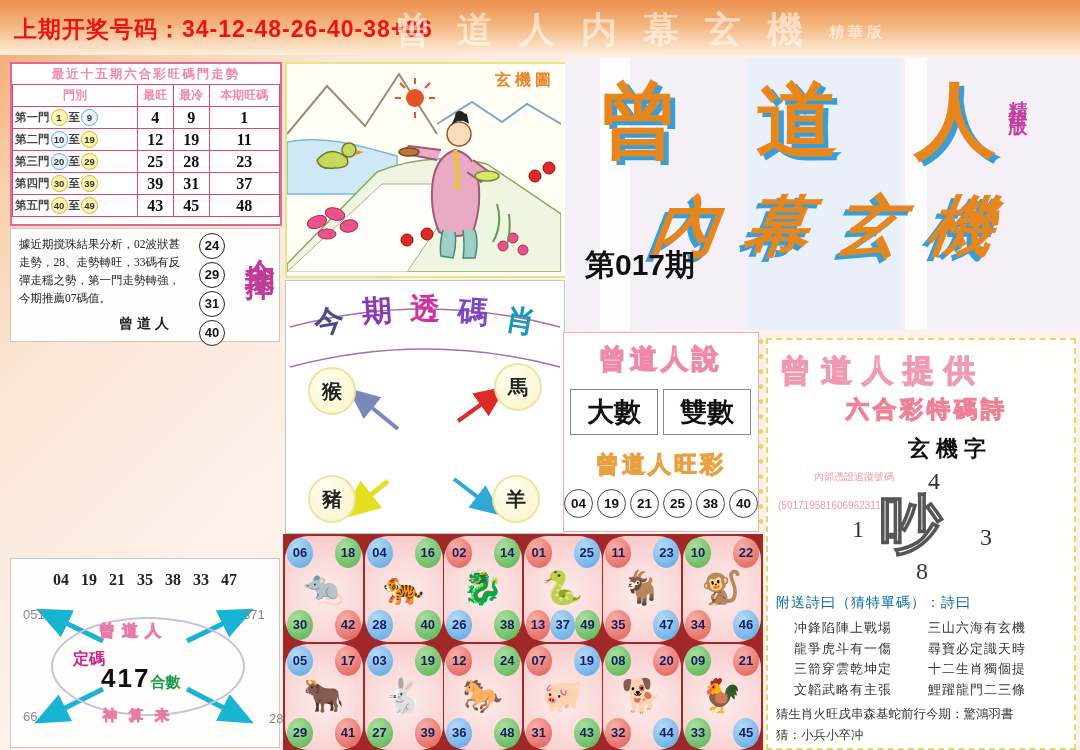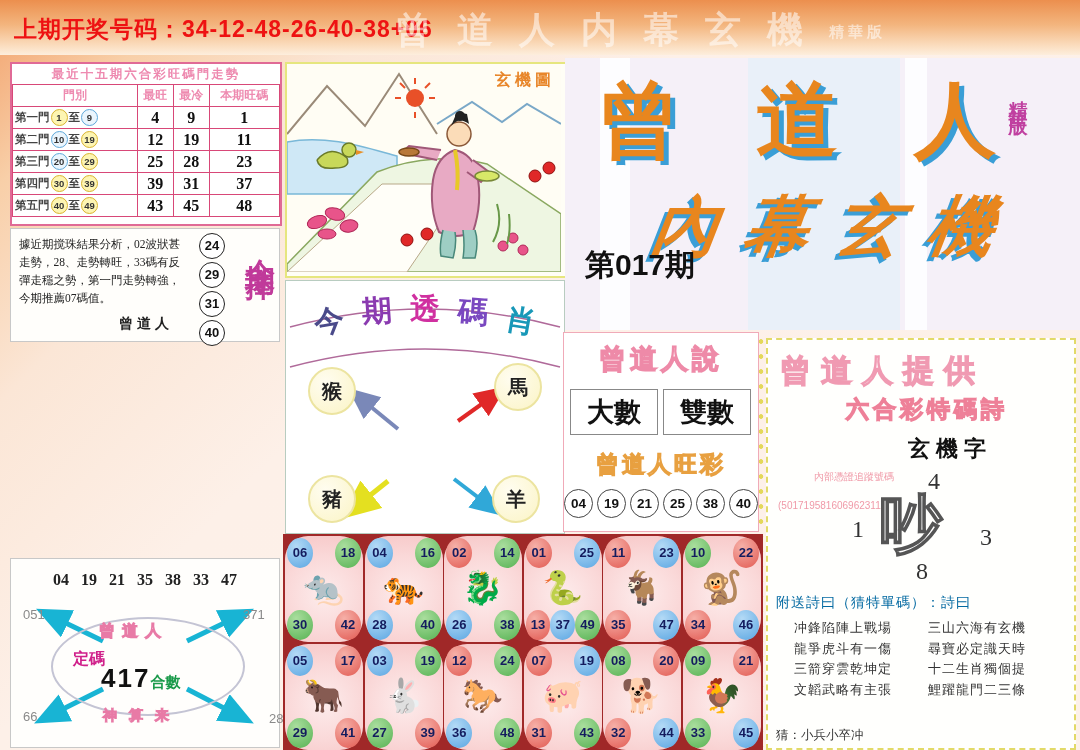--- a/index.html
+++ b/index.html
@@ -334,20 +334,21 @@
         <div>龍爭虎斗有一傷</div>
         <div>三箭穿雲乾坤定</div>
         <div>文韜武略有主張</div>
       </div>
     <div id="poem-colR">
         <div>三山六海有玄機</div>
         <div>尋寶必定識天時</div>
         <div>十二生肖獨個提</div>
         <div>鯉躍龍門二三條</div>
       </div>
+    <div id="poem-l1">猜生肖火旺戌串森基蛇前行今期：驚鴻羽書</div>
     <div id="poem-l2">猜：小兵小卒冲</div>
   </div>
 
   <div id="zodiac-grid">
       <div class="zcell">
         <div class="ballrow top">
           <div class="ball blue">06</div>
           <div class="ball green">18</div>
         </div>
         <div class="animal">🐀</div>

